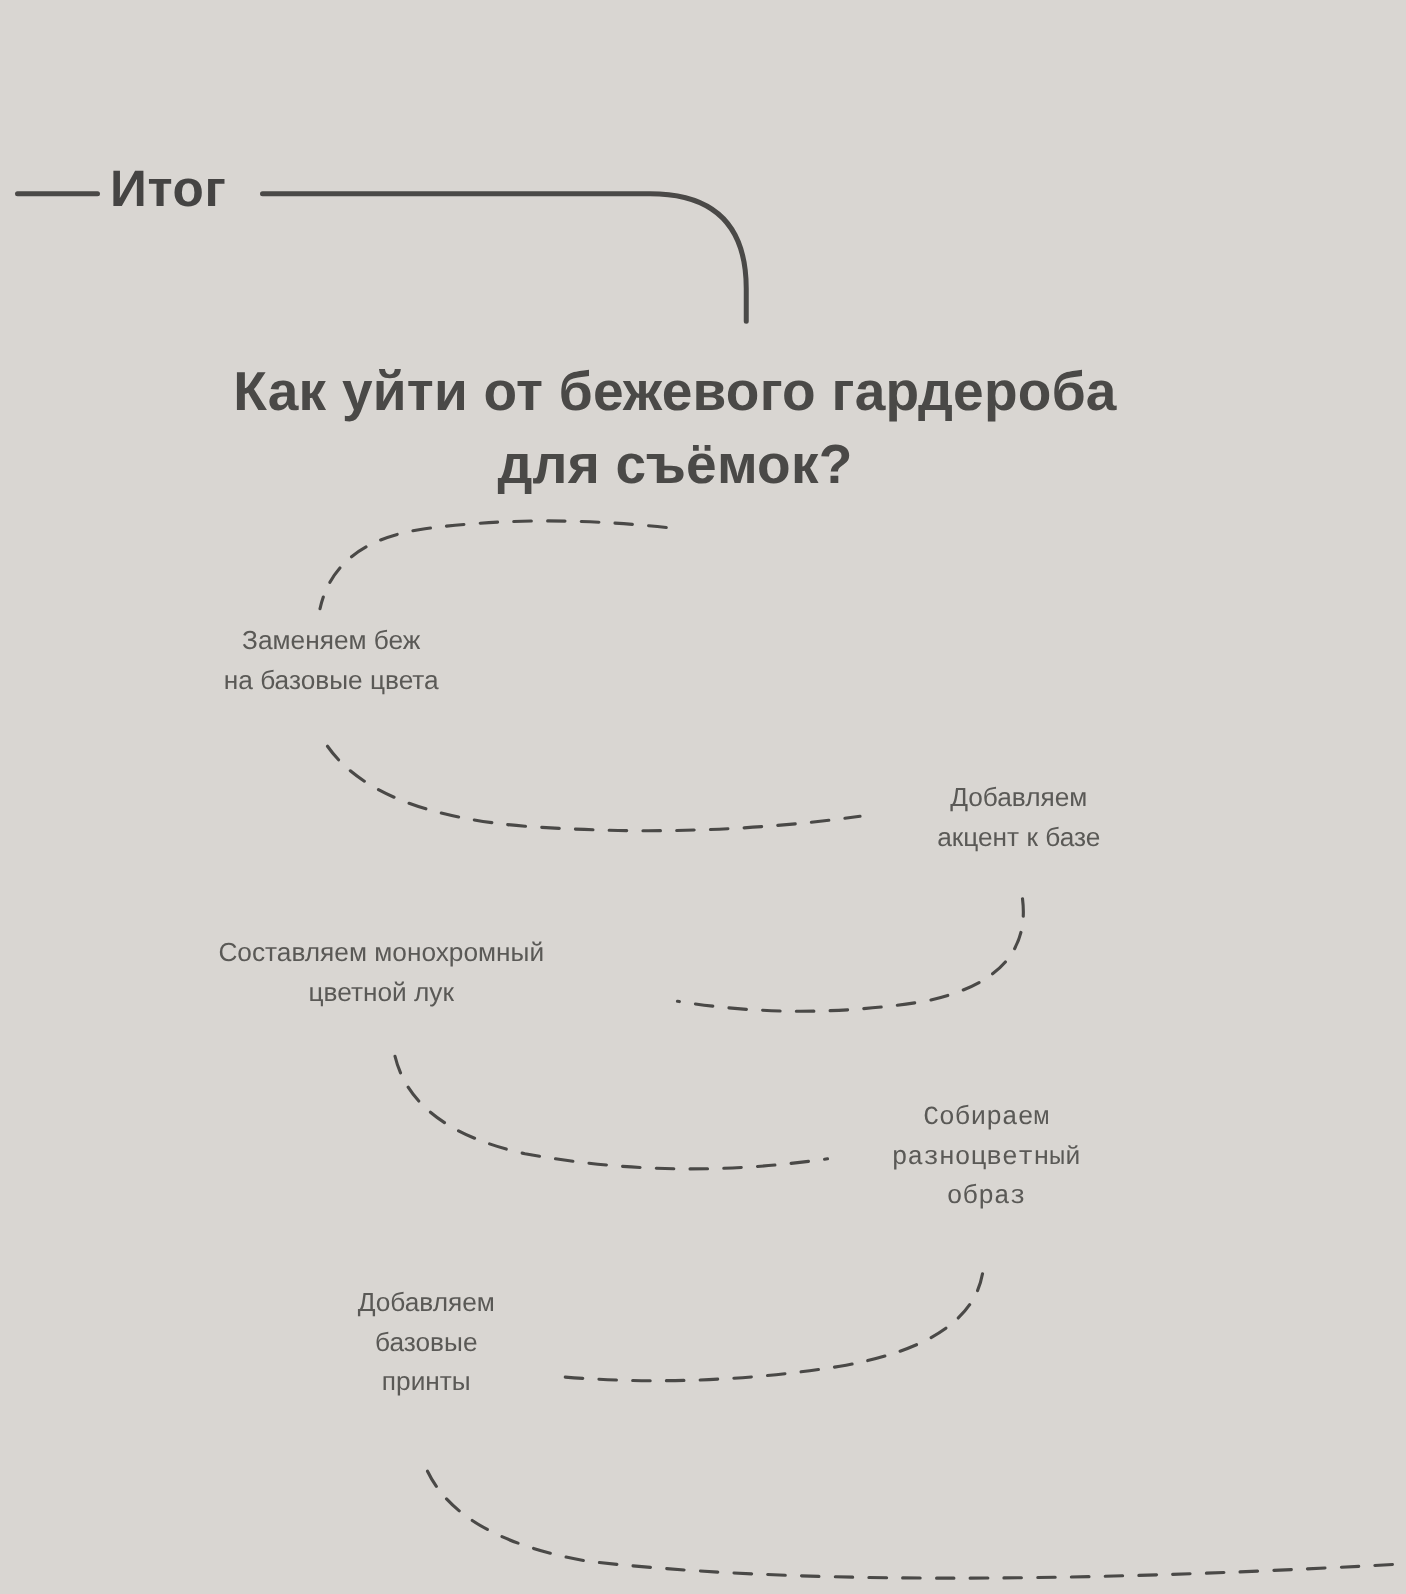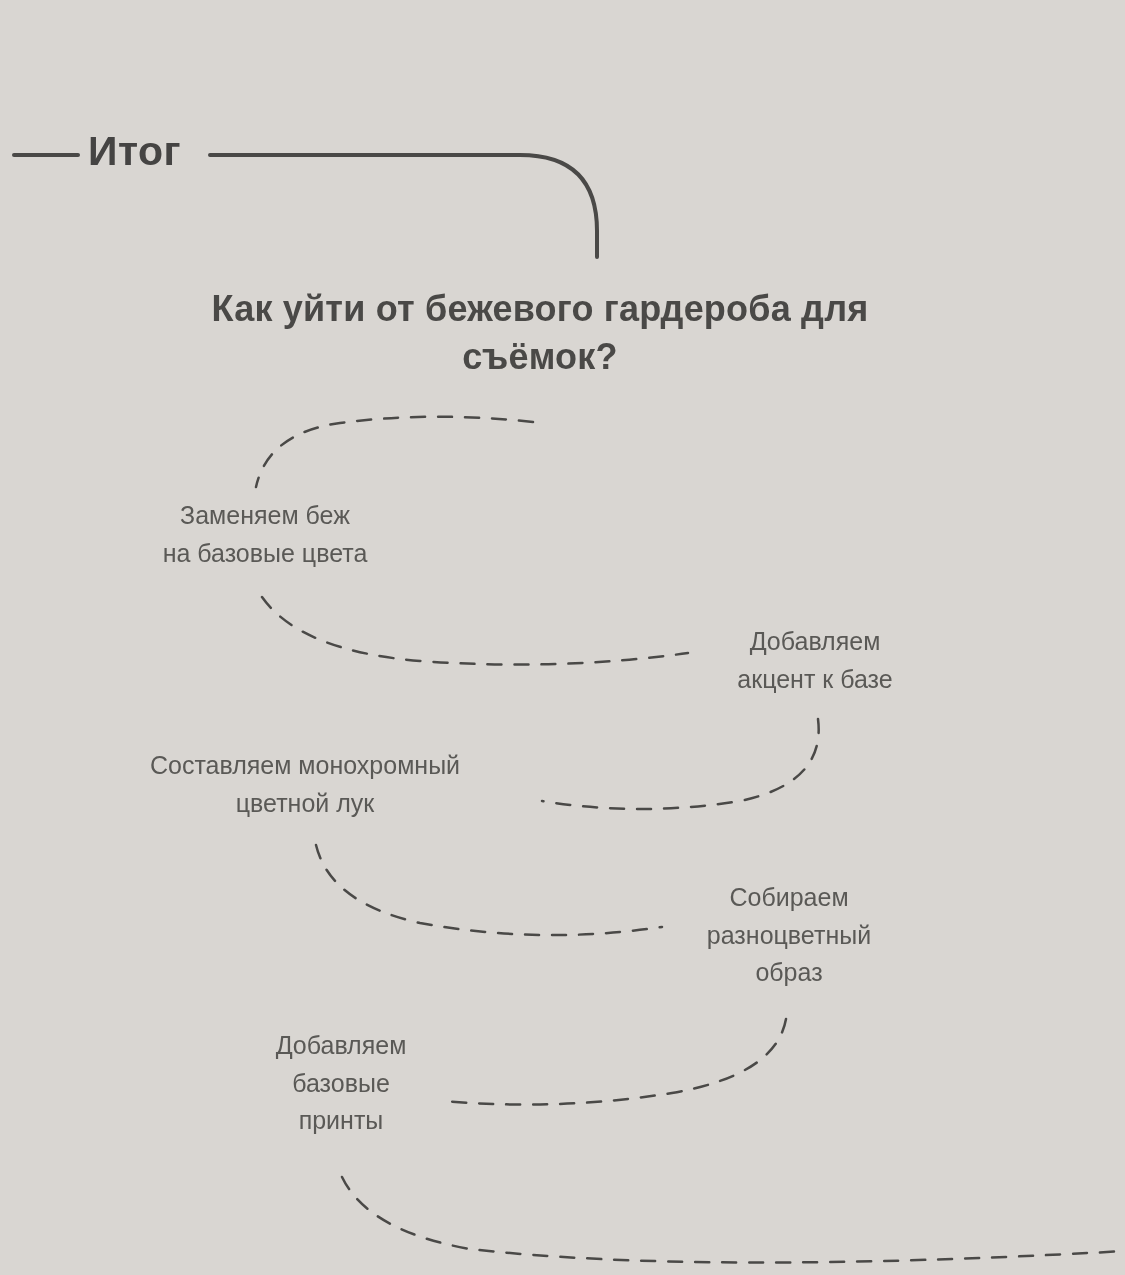--- a/index.html
+++ b/index.html
@@ -40,41 +40,41 @@
     letter-spacing: 0.5px;
     line-height: 1;
   }
   
   .heading {
     position: absolute;
     left: 180px;
     top: 266px;
     width: 720px;
     text-align: center;
-    font-size: 36px;
+    font-size: 44px;
     font-weight: bold;
     color: #4a4947;
     line-height: 1.32;
     letter-spacing: 0.2px;
   }
   
   .step {
     position: absolute;
-    font-size: 25px;
+    font-size: 21px;
     color: #5a5956;
     line-height: 1.5;
     white-space: pre-line;
   }
   .step.left   { text-align: center; }
   .step.right  { text-align: center; }
 
   .step-1 { left: 100px;  top: 478px;  width: 330px; }
   .step-2 { left: 690px;  top: 604px;  width: 250px; }
   .step-3 { left: 84px;   top: 728px;  width: 442px; }
-  .step-4 { left: 664px;  top: 860px;  width: 250px; }
+  .step-4 { left: 664px;  top: 860px;  width: 250px; font-family: Liberation Mono, monospace; }
   .step-5 { left: 246px;  top: 1008px; width: 190px; }
 </style>
 </head>
 <body>
 
 <div id="page">
 
   <svg id="lines" viewBox="0 0 1125 1275" xmlns="http://www.w3.org/2000/svg">
 
     <line x1="14" y1="136" x2="78" y2="136" stroke="#4a4947" stroke-width="4" stroke-linecap="round"></line>

